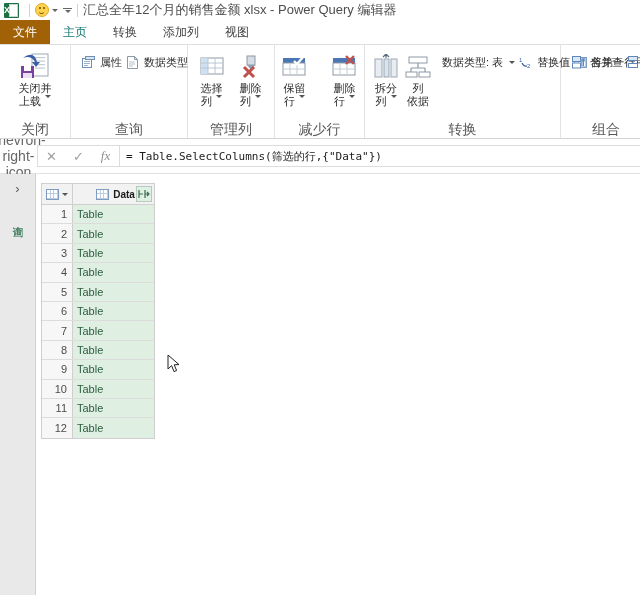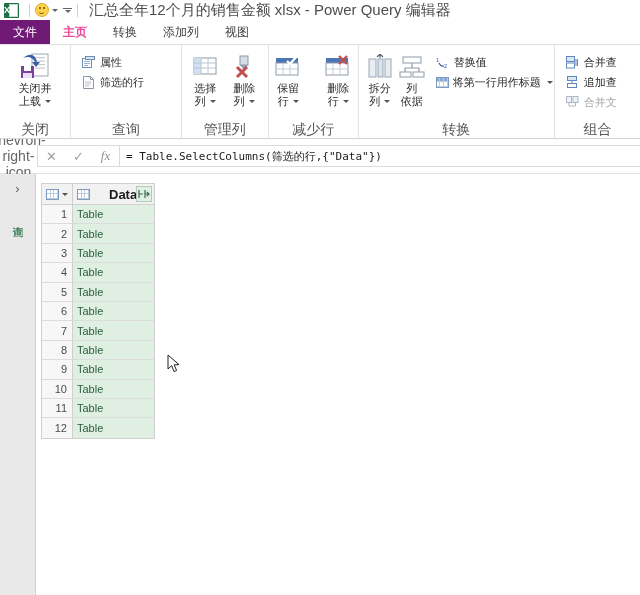--- a/index.html
+++ b/index.html
@@ -49,35 +49,35 @@
   .caret-sm{
     width:0;height:0;border-left:3px solid transparent;border-right:3px solid transparent;
     border-top:3px solid #666; margin:0 4px 0 3px; flex:0 0 auto;
   }
   .qat-more{
     width:9px;height:9px;position:relative;margin-left:1px;flex:0 0 auto;
   }
   .qat-more:before{content:"";position:absolute;top:2px;left:0;width:9px;height:1px;background:#666;}
   .qat-more:after{content:"";position:absolute;top:4px;left:2px;
     border-left:3px solid transparent;border-right:3px solid transparent;border-top:3px solid #666;}
-  .title-text{ margin-left:6px; color:#4d4d4d; font-size:15px; white-space:nowrap;}
+  .title-text{ color:#4d4d4d; font-size:13px; white-space:nowrap;}
 
   
   .tabrow{
     height: 24px; background:#ffffff;
     display:flex; align-items:stretch;
     border-bottom: 1px solid #dfdfdf;
     font-size: 12px;
   }
   .tab{
     padding: 0 13px; display:flex; align-items:center;
     color:#3f3f3f; cursor:default; white-space:nowrap;
   }
-  .tab.file{ background:#701a75; color:#ffffff; font-weight:normal; }
-  .tab.active{ color:#ec4899;font-weight:bold; }
+  .tab.file{ background:#a16207; color:#ffffff; font-weight:normal; }
+  .tab.active{ color:#0f766e; }
 
   
   .ribbon{
     height: 93px; background:#ffffff;
     border-bottom:1px solid #d4d4d4;
     display:flex; align-items:stretch;
     position:relative; overflow:hidden;
   }
   .rgroup{
     display:flex; flex-direction:column;
@@ -89,31 +89,31 @@
   .rgroup-label{
     height:17px; line-height:17px; text-align:center;
     font-size:14px; color:#575757;
   }
   .bigbtn{
     width:46px; display:flex; flex-direction:column; align-items:center;
     padding:2px 2px 0; font-size:11px; color:#2b2b2b; line-height:13px; text-align:center;
   }
   .bigbtn .ic{ height:30px; display:flex; align-items:center; justify-content:center; }
   .bigbtn .lbl{ white-space:nowrap; }
-  .bigbtn .lbl2{ white-space:nowrap; display:flex;align-items:center;justify-content:center;gap:2px;}
+  .bigbtn .lbl2{ white-space:nowrap; display:flex;justify-content:center;gap:2px;}
   .caret{
     width:0;height:0;border-left:3px solid transparent;border-right:3px solid transparent;
     border-top:3.5px solid #555; display:inline-block; margin-left:2px; vertical-align:middle;
   }
   .smallrow{
     display:flex; align-items:center; gap:4px;
     font-size:11px; color:#2b2b2b; height:20px; padding:0 2px; white-space:nowrap;
   }
   .smallrow.dim{ color:#a8a8a8; }
-  .smalls{ display:flex; flex-direction:column; justify-content:flex-start; padding-top:2px;}
+  .smalls{ display:flex; flex-direction:row; justify-content:flex-start; padding-top:2px;}
   .minitbl{
     width:13px;height:11px;border:1px solid #7f9cc0;box-sizing:border-box;background:#fff;
     display:grid;grid-template-columns:1fr 1fr 1fr;grid-template-rows:1fr 1fr;flex:0 0 auto;
   }
   .minitbl div{border-right:1px solid #bdcde0;border-bottom:1px solid #bdcde0;box-sizing:border-box;}
   .minitbl.hdrblue div:nth-child(-n+3){background:#8aa9cf;}
 
   
   .fbar{
     height:34px; background:#ffffff; display:flex; align-items:center;
@@ -162,23 +162,23 @@
   }
   .grid .hdr{
     display:flex; height:21px; background:#f2f2f2; border-bottom:1px solid #cfcfcf;
     align-items:center; box-sizing:border-box;
   }
   .hdr .corner{
     width:31px; height:100%; display:flex; align-items:center; justify-content:center;
     gap:1px; border-right:1px solid #cfcfcf; box-sizing:border-box; background:#f2f2f2;
   }
   .hdr .col{
-    flex:1; display:flex; align-items:center; gap:19px; padding-left:4px;
-    font-size:13px; color:#1b1b1b; font-weight:bold; height:100%;
-    background:#f2f2f2; position:relative; box-sizing:border-box;
+    flex:1; display:flex; align-items:center; gap:4px; padding-left:4px;
+    font-size:10px; color:#1b1b1b; font-weight:bold; height:100%;
+    background:#f2f2f2; position:relative; box-sizing:border-box;justify-content:center;
   }
   .expandbtn{
     position:absolute; right:2px; top:2px; width:16px; height:16px;
     border:1px solid #b7c9bb; background:#dff0e4; box-sizing:border-box;
     display:flex;align-items:center;justify-content:center;
   }
   .row{
     display:flex; height:19.4px; border-bottom:1px solid #dcdcdc; box-sizing:border-box;
   }
   .row:last-child{ border-bottom:none; }
@@ -270,21 +270,21 @@
           <div class="smallrow">
             <svg width="14" height="13">
               <path d="M1.5 0.5 h7 l3 3 v9 h-10 z" fill="#fff" stroke="#8d9aa6"></path>
               <path d="M8.5 0.5 v3 h3 z" fill="#e6ebf0" stroke="#8d9aa6"></path>
               <g stroke="#b6c2cc">
                   <line x1="3" y1="6" x2="9" y2="6"></line>
                   <line x1="3" y1="8" x2="9" y2="8"></line>
                   <line x1="3" y1="10" x2="7" y2="10"></line>
                 </g>
             </svg>
-            <span>筛选的行</span>
+            <span>数据类型</span>
           </div>
         </div>
       </div>
       <div class="rgroup-label">查询</div>
     </div>
 
     <div class="rgroup" style="width:87px">
       <div class="rgroup-body" style="justify-content:center;gap:2px">
         <div class="bigbtn">
           <div class="ic">
@@ -394,20 +394,24 @@
               <rect x="15" y="18" width="11" height="5" fill="#fff" stroke="#8d9aa6"></rect>
             </svg>
           </div>
           <div class="lbl">列</div>
           <div class="lbl2">
             <span>依据</span>
           </div>
         </div>
         <div class="smalls" style="margin-left:6px">
           <div class="smallrow">
+            <span>数据类型: 表</span>
+            <span class="caret"></span>
+          </div>
+          <div class="smallrow">
             <svg width="14" height="13">
               <text x="0" y="6" font-size="6" fill="#3b5ea8" font-family="Liberation Sans, sans-serif">1</text>
               <text x="8" y="12" font-size="6" fill="#3b5ea8" font-family="Liberation Sans, sans-serif">2</text>
               <path d="M3 7 q2 4 5 3" stroke="#3b5ea8" stroke-width="1.2" fill="none"></path>
             </svg>
             <span>替换值</span>
           </div>
           <div class="smallrow">
             <span class="minitbl hdrblue">
                 <div></div>

